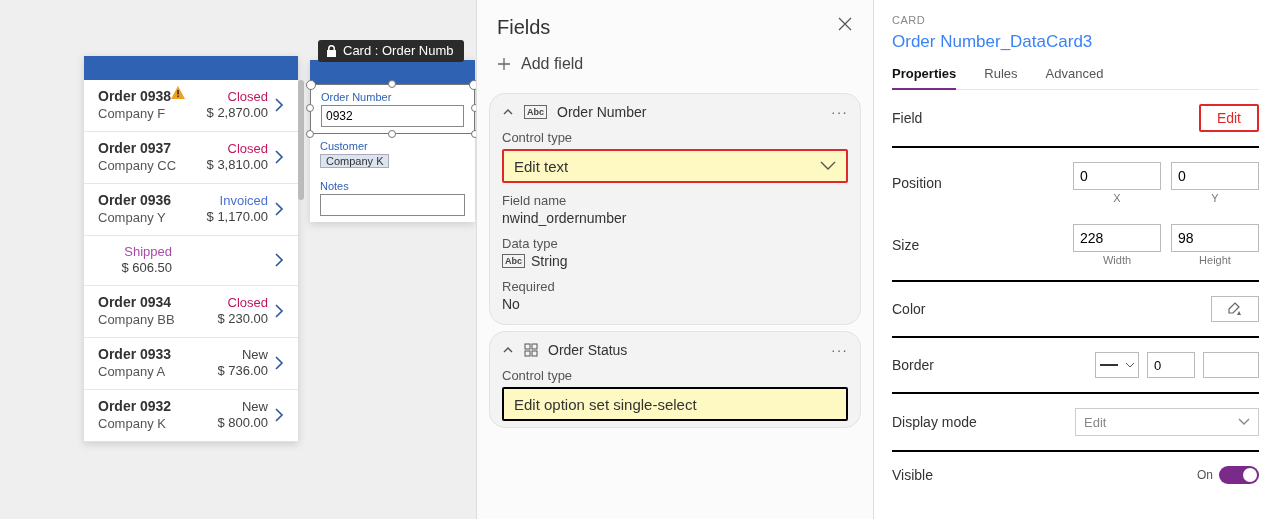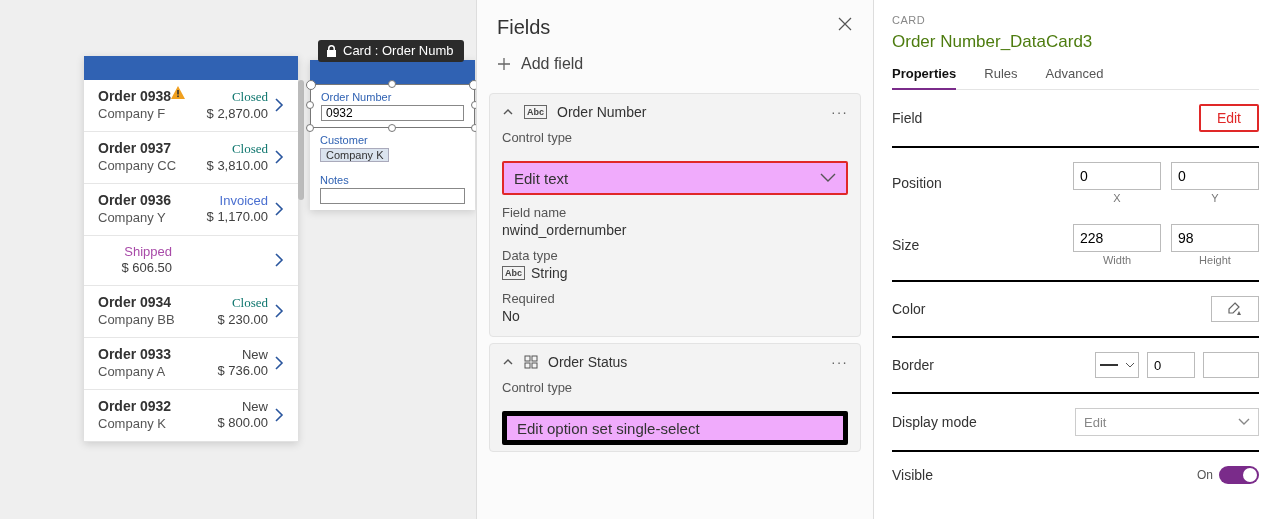--- a/index.html
+++ b/index.html
@@ -37,21 +37,21 @@
     position: relative;
   }
   .list-row:last-child { border-bottom: none; }
   .row-left { flex: 1; }
   .order-title { font-size: 14px; font-weight: 600; color: #333; position:relative; display:inline-block;}
   .company   { font-size: 13px; color: #555; margin-top:2px;}
   .row-middle { text-align:right; min-width:74px; margin-right:2px;}
   .status { font-size: 13px; display:block;}
   .price  { font-size: 13px; color: #404040; }
   .chev   { width: 18px; display:flex; justify-content:center; color:#2a569e;}
-  .status-closed   { color: #0f766e; font-family: Liberation Serif, serif; }
+  .status-closed   { color: #be185d; }
   .status-invoiced { color: #4a6fd0; }
   .status-shipped  { color: #a84aa8; }
   .status-new      { color: #444; }
   .warn-icon {
     position:absolute;
     right:-14px;
     top:-2px;
   }
   .list-scroll {
     position:absolute;
@@ -93,21 +93,21 @@
   .card-field-group{
     padding:6px 10px 6px 10px;
     position:relative;
   }
   .field-label{
     font-size:11px;
     color:#3062b3;
   }
   .field-input{
     width:100%;
-    height:16px;
+    height:22px;
     border:1px solid #888;
     font-size:12px;
     padding:1px 4px;
     margin-top:2px;
   }
   .selected-card{
     border:1px solid #777;
     position:relative;
   }
   .selected-card::before, .selected-card::after,
@@ -177,21 +177,21 @@
   }
   .close-x{font-size:18px;color:#555;cursor:pointer;}
   .add-field{
     display:flex;align-items:center;gap:10px;
     padding:8px 20px 14px 20px;
     color:#444;font-size:16px;
   }
   .field-card{
     background:#f3f3f3;
     border:1px solid #e3e3e3;
-    border-radius:4px;
+    border-radius:16px;
     margin:6px 12px;
     padding:10px 12px 12px 12px;
   }
   .field-card .toprow{
     display:flex;align-items:center;gap:8px;
     justify-content:space-between;
   }
   .toprow-left{display:flex;align-items:center;gap:10px;}
   .abc-icon{
     font-size:9px;font-weight:600;
@@ -200,48 +200,48 @@
     color:#444;
     line-height:12px;
   }
   .kebab{font-size:14px;color:#666;letter-spacing:1px;}
   .section-label{
     color:#555;font-size:13px;margin-top:10px;
   }
   .section-value{color:#333;font-size:14px;margin-top:2px;}
   .control-select{
     width:100%;
-    margin-top:16px;
+    margin-top:4px;
     height:34px;
     border:2px solid #e02828;
     border-radius:2px;
-    background:#f0abfc;
+    background:#fef9c3;
     display:flex;
     align-items:center;
     justify-content:space-between;
     padding:0 10px;
     font-size:15px;
   }
-  .control-select.plain{ border:5px solid #000000; }
+  .control-select.plain{ border:2px solid #000000; }
   .chev-down{width:16px;height:10px;}
   .field-card.collapsed{padding-bottom:6px;}
 
   
   .props-panel{
     position:absolute;
     left:874px;
     top:0;
     width:399px;
     height:519px;
     background:#fff;
     padding:14px 14px 0 18px;
     overflow:hidden;
   }
   .crumbs{font-size:11px;letter-spacing:.5px;color:#888;}
-  .props-title{font-size:17px;color:#4d7c0f;margin-top:6px;}
+  .props-title{font-size:17px;color:#3b82f6;margin-top:6px;}
   .tabs{display:flex;gap:28px;margin-top:14px;border-bottom:1px solid #e4e4e4;}
   .tab{font-size:13px;padding-bottom:8px;color:#555;position:relative;}
   .tab.active{color:#111;font-weight:600;}
   .tab.active::after{content:'';position:absolute;left:0;right:0;bottom:-1px;height:2px;background:#7a2b8a;}
   .prop-row{
     display:flex;align-items:center;justify-content:space-between;
     padding:14px 0;border-bottom:2px solid #000000;
     font-size:14px;color:#333;
   }
   .prop-row.noborder{border-bottom:none;padding-bottom:6px;}

